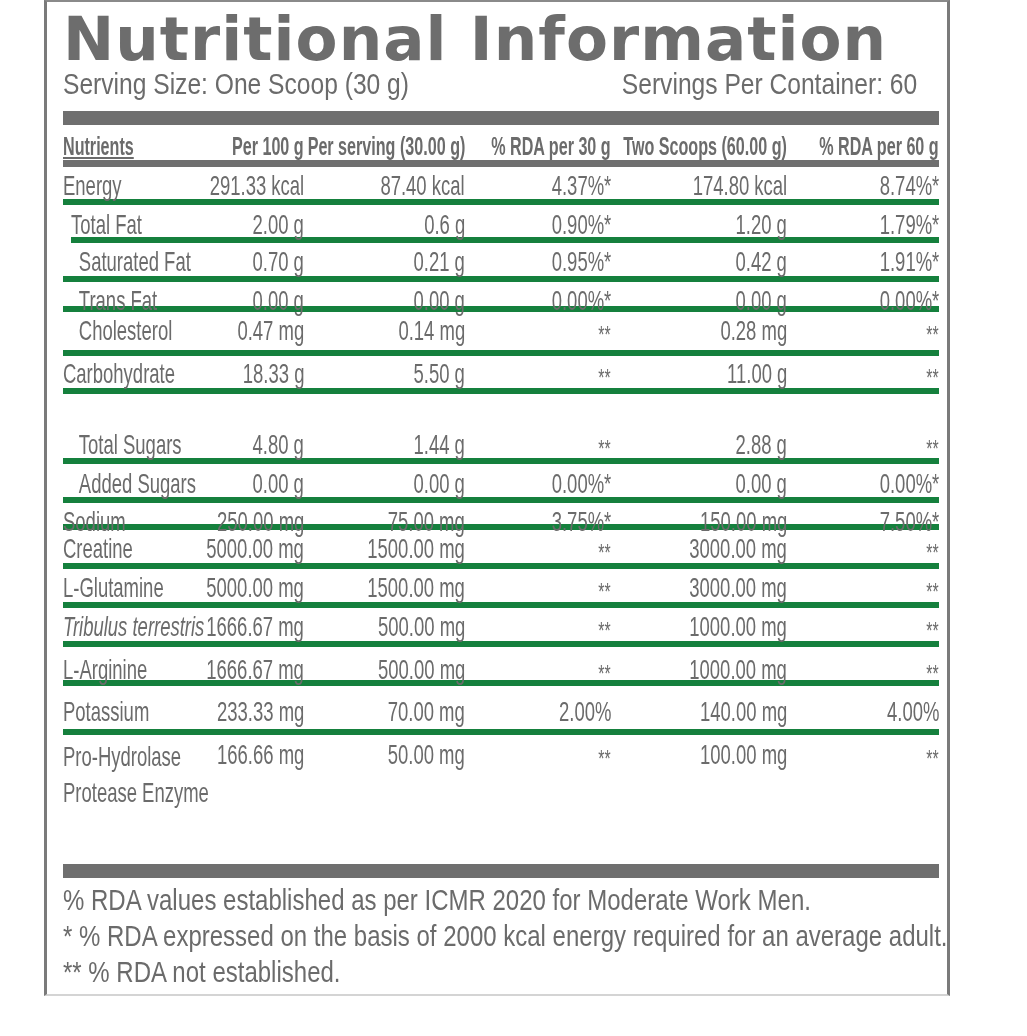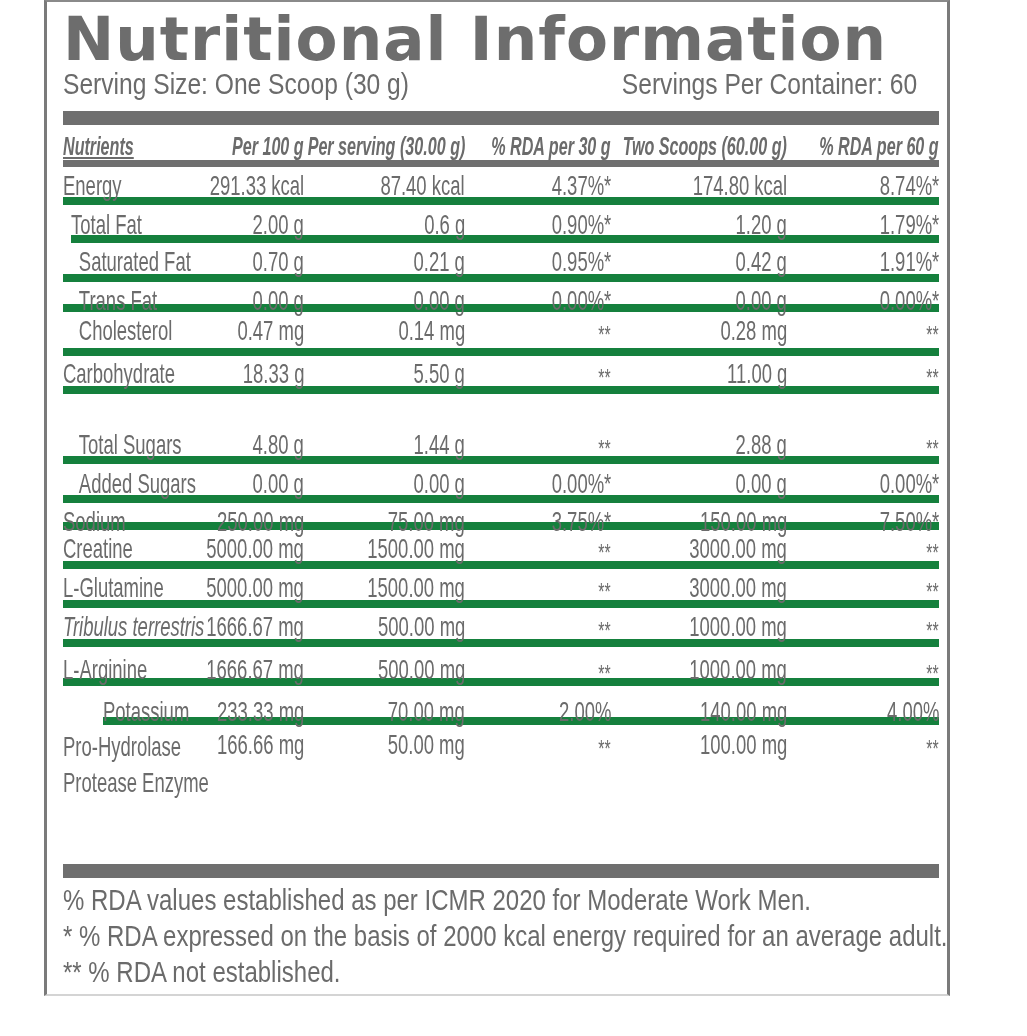--- a/index.html
+++ b/index.html
@@ -12,22 +12,22 @@
            color:#6d6d6d; line-height:70px; white-space:nowrap; font-family:"DejaVu Sans", sans-serif;
            transform:scaleX(1.02); transform-origin:left; }
   .serving { position:absolute; left:16px; top:62px; font-size:30px; line-height:40px;
              transform:scaleX(0.82); transform-origin:left; white-space:nowrap; }
   .servings-per { position:absolute; right:30px; top:62px; font-size:30px; line-height:40px;
                   transform:scaleX(0.82); transform-origin:right; white-space:nowrap; }
   .bar-top { position:absolute; left:16px; width:876px; top:109px; height:14px; background:#6f6f6f; }
   .bar-bottom { position:absolute; left:16px; width:876px; top:862px; height:14px; background:#6f6f6f; }
 
   .table { position:absolute; left:16px; top:124px; width:876px; }
-  .row { position:relative; border-bottom:8px solid #15803d; box-sizing:border-box; }
-  .row.header { height:41px; border-bottom:7px solid #6f6f6f;font-style:italic; }
+  .row { position:relative; border-bottom:6px solid #15803d; box-sizing:border-box; }
+  .row.header { height:41px; border-bottom:7px solid #6f6f6f; }
   .cell { position:absolute; top:0; white-space:nowrap; }
   .c0 { left:0; text-align:left; transform-origin:left; }
   .c1 { right:635px; text-align:right; transform-origin:right; }
   .c2 { right:474px; text-align:right; transform-origin:right; }
   .c3 { right:328px; text-align:right; transform-origin:right; }
   .c4 { right:152px; text-align:right; transform-origin:right; }
   .c5 { right:0; text-align:right; transform-origin:right; }
   .hdr { font-size:26px; font-weight:bold; line-height:40px; transform:scaleX(0.62); }
   .hdr.c0 { text-decoration:underline; }
   .txt { font-size:28px; transform:scaleX(0.66); }
@@ -154,21 +154,21 @@
           <span class="cell c5 txt stars" style="top: 7px; line-height: 32px;">**</span>
         </div>
         <div class="row" style="height: 39px;">
           <span class="cell c0 txt" style="top: 7px; line-height: 32px;"><span>L-Arginine</span></span>
           <span class="cell c1 txt" style="top: 7px; line-height: 32px;">1666.67 mg</span>
           <span class="cell c2 txt" style="top: 7px; line-height: 32px;">500.00 mg</span>
           <span class="cell c3 txt stars" style="top: 11px; line-height: 32px;">**</span>
           <span class="cell c4 txt" style="top: 7px; line-height: 32px;">1000.00 mg</span>
           <span class="cell c5 txt stars" style="top: 11px; line-height: 32px;">**</span>
         </div>
-        <div class="row" style="height: 39px; margin-left: 40px;">
+        <div class="row" style="height: 49px;">
           <span class="cell c0 txt" style="top: 10px; line-height: 32px;"><span>Potassium</span></span>
           <span class="cell c1 txt" style="top: 10px; line-height: 32px;">233.33 mg</span>
           <span class="cell c2 txt" style="top: 10px; line-height: 32px;">70.00 mg</span>
           <span class="cell c3 txt" style="top: 10px; line-height: 32px;">2.00%</span>
           <span class="cell c4 txt" style="top: 10px; line-height: 32px;">140.00 mg</span>
           <span class="cell c5 txt" style="top: 10px; line-height: 32px;">4.00%</span>
         </div>
         <div class="row" style="height: 88px; border-bottom: none;">
           <span class="cell c0 txt" style="top: 4px; line-height: 36px;"><span>Pro-Hydrolase</span><br><span>Protease Enzyme</span></span>
           <span class="cell c1 txt" style="top: 4px; line-height: 32px;">166.66 mg</span>

